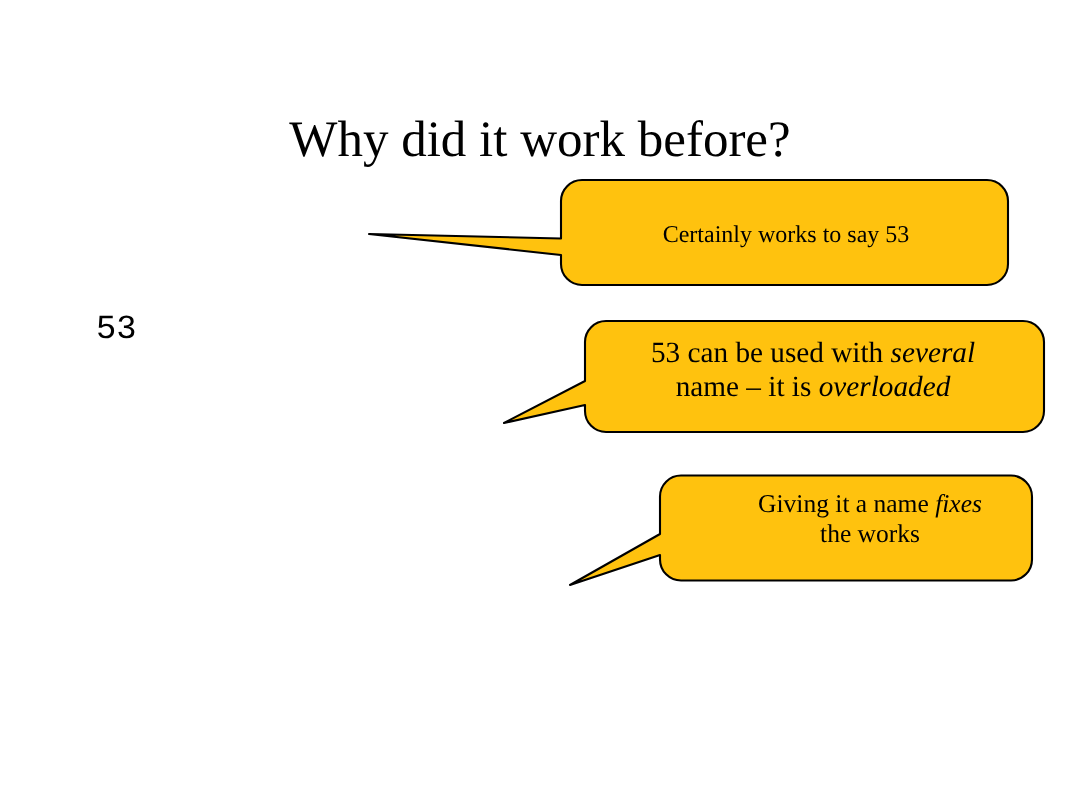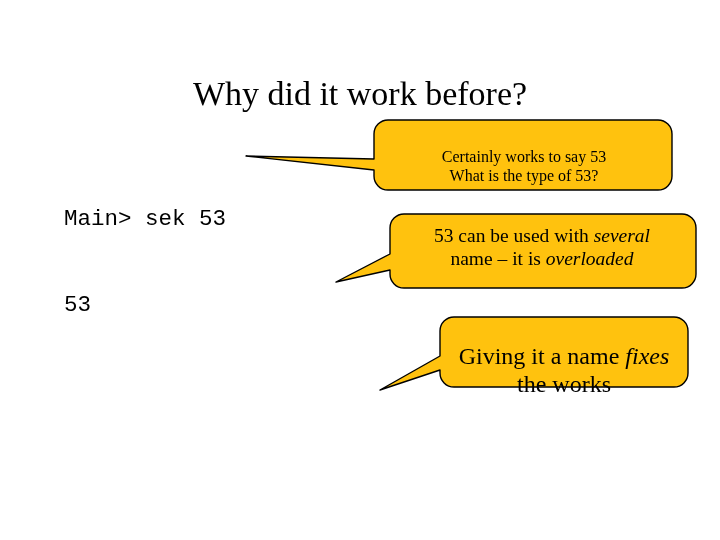--- a/index.html
+++ b/index.html
@@ -85,34 +85,32 @@
   
   #callout-2 { left: 330px; top: 208px; width: 372px; height: 88px; }
   #callout-2 .bubble-text {
     left: 62px; top: 16px; width: 300px;
     font-size: 19.5px;
   }
 
   
   #callout-3 { left: 374px; top: 312px; width: 318px; height: 84px; }
   #callout-3 .bubble-text {
-    left: 70px; top: 14px; width: 240px;
-    font-size: 24px;
-    margin-top: 16px;
+    left: 86px; top: 14px; width: 240px;
+    font-size: 17px;
   }
 </style>
 </head>
 <body>
 
 <div id="slide">
 
   <div id="slide-title">Why did it work before?</div>
 
   <div id="console-block">
-    <div class="console-line">Main&gt; sek 53</div>
     <div class="console-line">53</div>
     
     
     
     
     
     
     
     
     
@@ -128,21 +126,20 @@
                A 14 14 0 0 1 310 16
                L 310 58
                A 14 14 0 0 1 296 72
                L 26 72
                A 14 14 0 0 1 12 58
                L 12 52
                L -116 38 Z" fill="#FFC20E" stroke="#000000" stroke-width="1.4" stroke-linejoin="round"></path>
     </svg>
     <div class="bubble-text">
       <span>Certainly works to say 53</span><br>
-      <span>What is the type of 53?</span>
     </div>
   </div>
 
   <div class="callout" id="callout-2">
     <svg class="bubble-svg" width="372" height="88" viewBox="0 0 372 88">
       <path d="M 6 74
                L 60 46
                L 60 20
                A 14 14 0 0 1 74 6
                L 352 6

